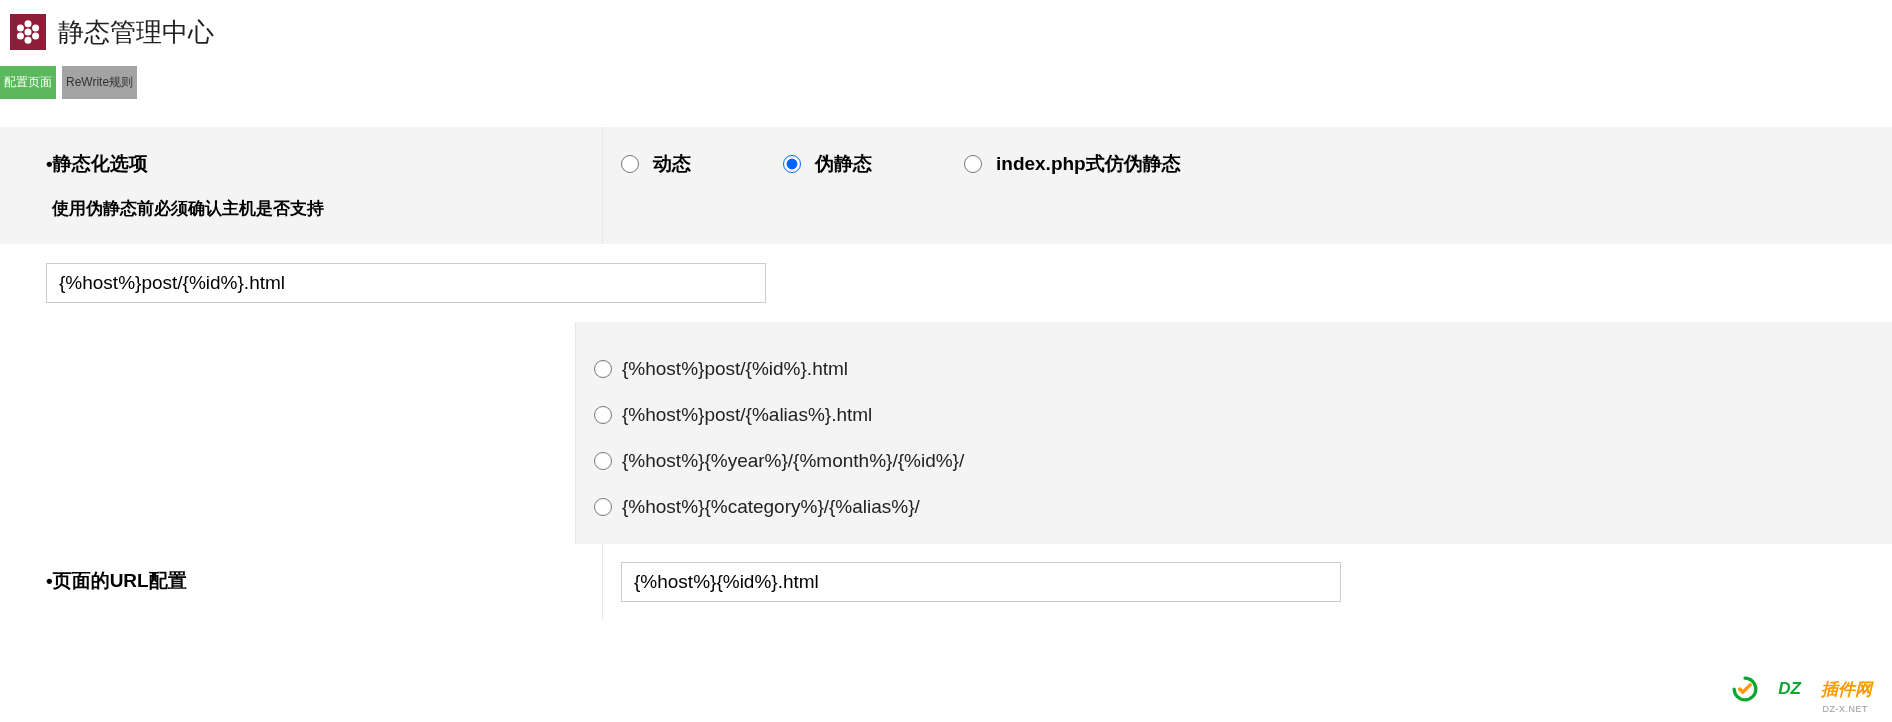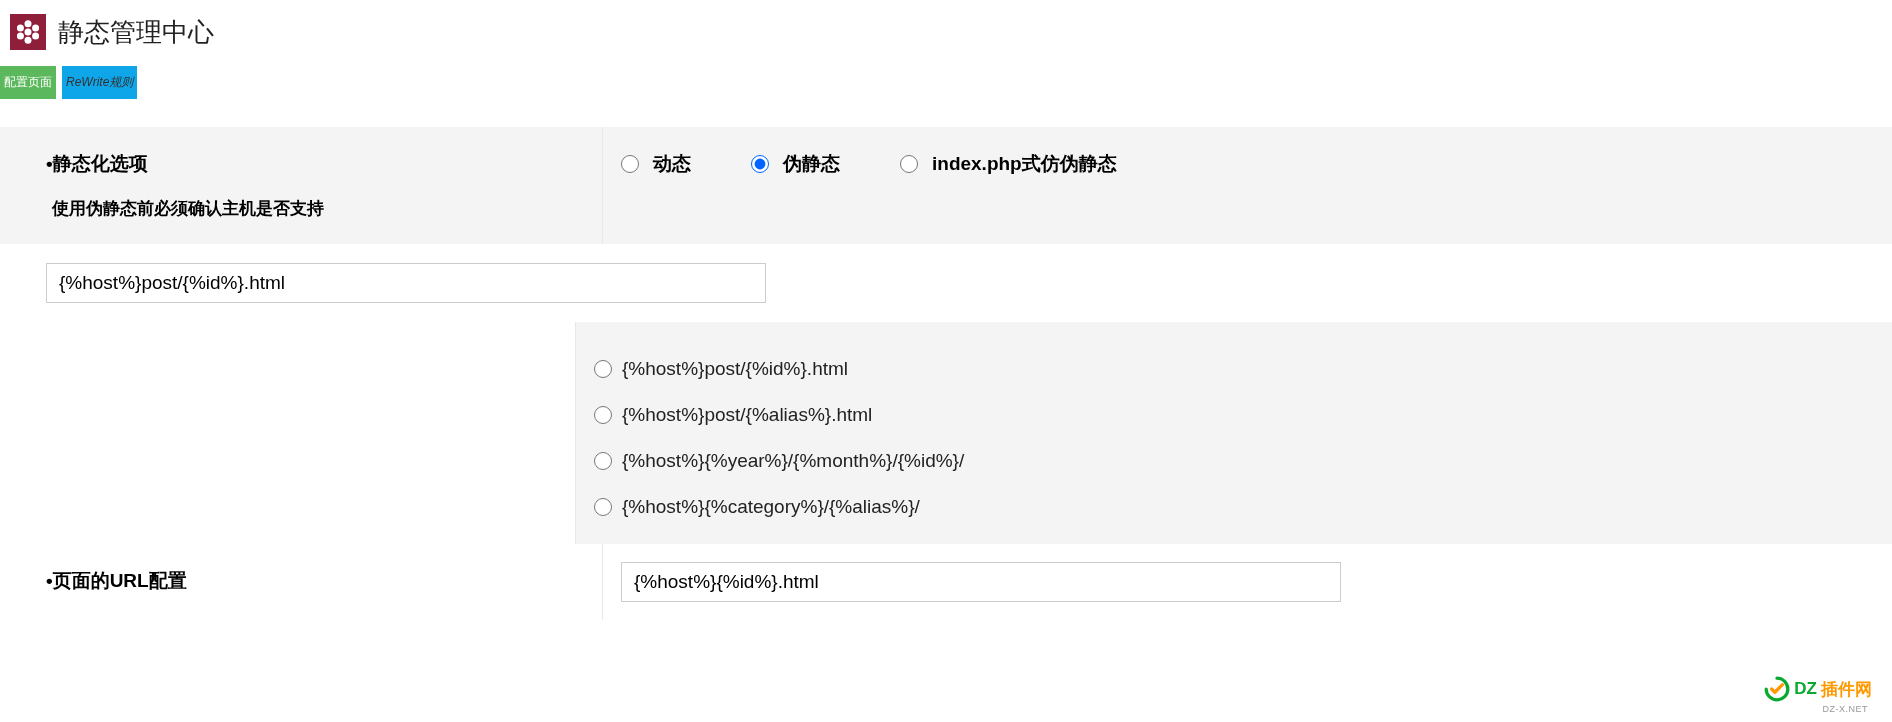--- a/index.html
+++ b/index.html
@@ -48,23 +48,22 @@
       padding: 8px 4px;
       font-size: 12px;
       cursor: pointer;
       border: none;
     }
     .tab.active {
       background: #5cb85c;
       color: #ffffff;
     }
     .tab.inactive {
-      background: #0ea5e9;
+      background: #a3a3a3;
       color: #333;
-      font-style: italic;
     }
     .content {
       margin-top: 28px;
     }
     .row {
       display: flex;
       border-bottom: 1px solid #fff;
       padding-left: 28px;
     }
     .row.shaded {
@@ -89,21 +88,21 @@
     }
     .row-input {
       flex: 1;
       padding: 18px 18px;
       display: flex;
       align-items: flex-start;
       flex-direction: column;
     }
     .radio-group {
       display: flex;
-      gap: 60px;
+      gap: 92px;
       align-items: center;
       padding: 6px 0;
     }
     .radio-item {
       display: flex;
       align-items: center;
       gap: 14px;
       cursor: pointer;
     }
     input[type="radio"] {
@@ -142,22 +141,23 @@
       gap: 10px;
       padding: 12px 0;
       cursor: pointer;
     }
     .watermark {
       position: absolute;
       right: 20px;
       bottom: 20px;
       display: flex;
       align-items: center;
-      gap: 4px;
+      gap: 20px;
       font-size: 17px;
+      font-style: italic;
       font-weight: 700;
     }
     .watermark .wm-icon {
       width: 26px;
       height: 26px;
     }
     .watermark .wm-dz {
       color: #0aa830;
     }
     .watermark .wm-text {

